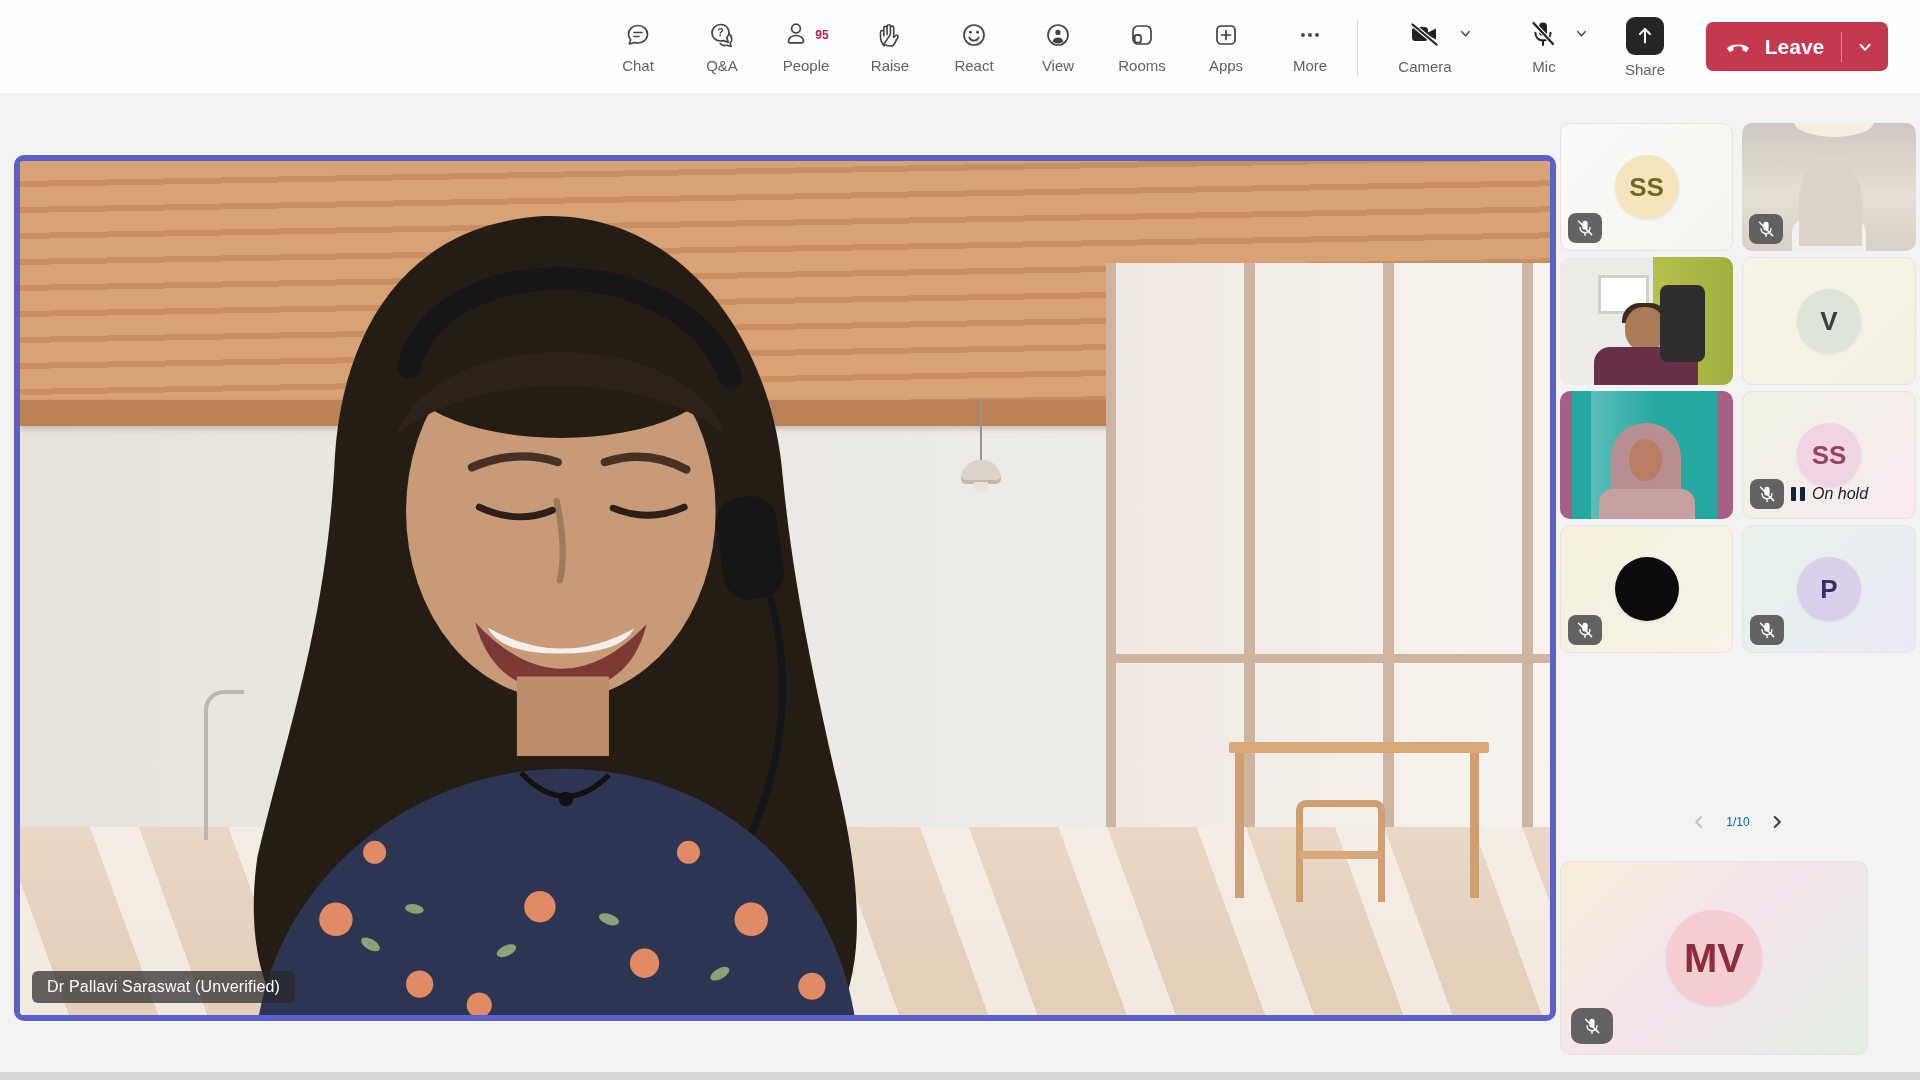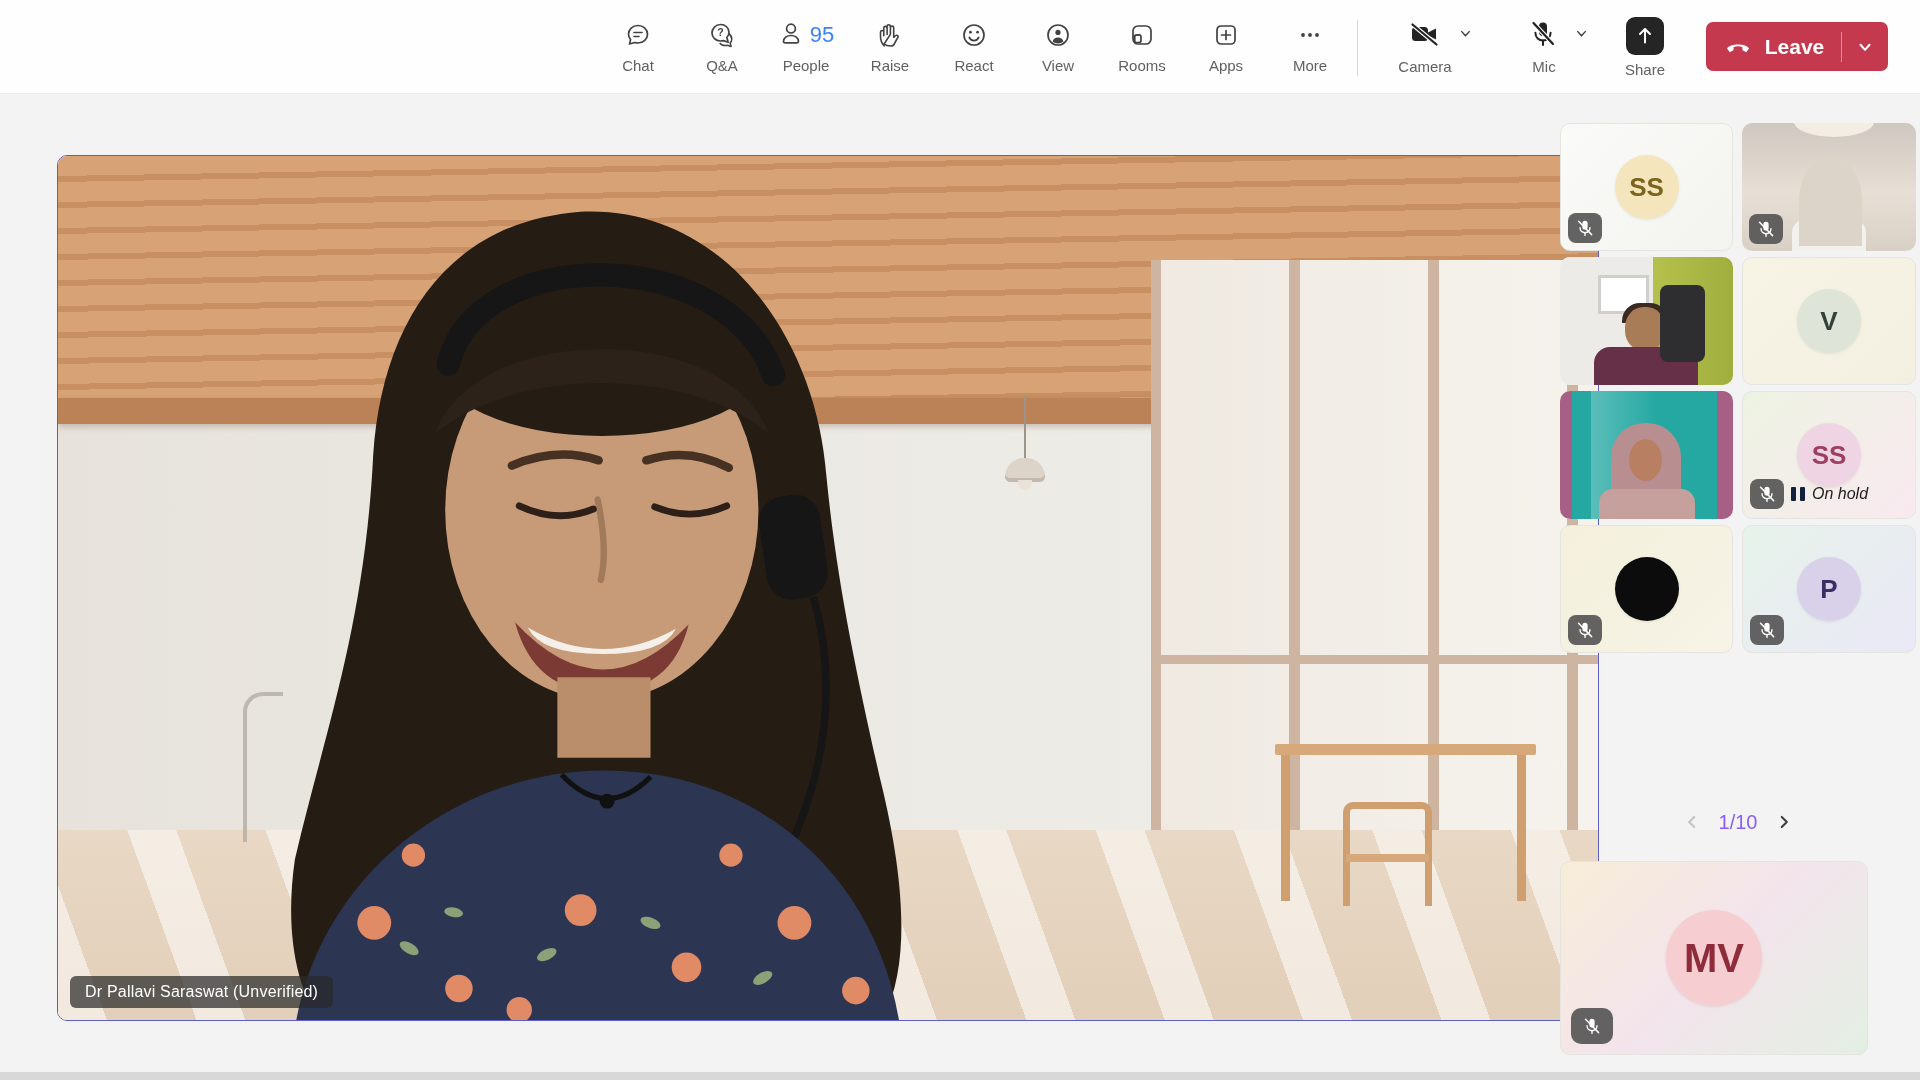--- a/index.html
+++ b/index.html
@@ -11,21 +11,21 @@
     background:#fefefe; border-bottom:1px solid #ececec; }
   .status-cluster { position:absolute; left:30px; top:0; height:94px;
     display:flex; align-items:center; gap:26px; }
   .time { font-size:21px; color:#3d3d3d; letter-spacing:.3px; }
 
   .tb-buttons { position:absolute; left:596px; top:0; height:94px; display:flex; }
   .tb-btn { width:84px; height:94px; display:flex; flex-direction:column;
     align-items:center; justify-content:center; gap:7px; cursor:pointer; background:none; border:none; }
   .tb-btn .iconrow { height:30px; display:flex; align-items:center; gap:4px; }
   .tb-btn .lbl { font-size:15px; color:#616161; white-space:nowrap; }
-  .badge95 { font-size:22px; font-weight:400; color:#3b82f6; }
+  .badge95 { font-size:12px; font-weight:700; color:#be185d; }
 
   .tb-divider { position:absolute; left:1357px; top:20px; height:56px; width:1px; background:#d6d6d6; }
 
   .av-cluster { position:absolute; top:0; height:94px; display:flex; flex-direction:column;
     align-items:center; justify-content:center; gap:6px; cursor:pointer; }
   .av-row { display:flex; align-items:center; gap:16px; height:32px; }
   .av-lbl { font-size:15px; color:#616161; }
 
   .share-btn { position:absolute; left:1625px; top:0; height:94px; display:flex;
     flex-direction:column; align-items:center; justify-content:center; gap:6px; cursor:pointer; }
@@ -35,21 +35,21 @@
   .leave-btn { position:absolute; left:1706px; top:22px; width:182px; height:49px;
     border-radius:7px; background:#C4394E; display:flex; align-items:center;
     color:#fff; cursor:pointer; border:none; }
   .leave-main { flex:1; display:flex; align-items:center; justify-content:center; gap:12px;
     font-size:21px; font-weight:700; color:#fff; }
   .leave-sep { width:1px; height:30px; background:rgba(255,255,255,.45); }
   .leave-caret { width:46px; display:flex; align-items:center; justify-content:center; }
 
   
   .stage { position:absolute; left:14px; top:155px; width:1542px; height:866px;
-    border:1px solid #737373; border-radius:10px; overflow:hidden; background:#e9e5df;margin-left:43px; }
+    border:6px solid #737373; border-radius:10px; overflow:hidden; background:#e9e5df; }
   .scene-main { position:absolute; inset:0; }
   .sm-wall { position:absolute; inset:0; background:linear-gradient(90deg,#e7e3dc 0%,#eceae4 55%,#f1efe9 100%); }
   .sm-ceiling { position:absolute; left:0; right:0; top:0; height:29%;
     background:repeating-linear-gradient(179deg,#d7a276 0 20px,#c78f62 20px 26px); }
   .sm-beam { position:absolute; left:0; width:100%; top:28%; height:26px; background:#bc8257;
     box-shadow:0 3px 6px rgba(90,60,30,.25); }
   .sm-windows { position:absolute; right:0; top:12%; width:29%; bottom:0;
     background:linear-gradient(90deg,#efe9e1,#f6f3ee);
     border-left:10px solid #cdb5a1; }
   .sm-windows::before { content:""; position:absolute; inset:0;
@@ -118,21 +118,21 @@
   .scene-office .figure .hair { left:30px; top:4px; width:46px; height:20px; background:#3a2a22; border-radius:18px 18px 0 0; }
   .scene-office .figure .face { left:33px; top:8px; width:40px; height:44px; background:#a97c58; border-radius:46%; }
   .scene-office .figure .body { left:2px; top:48px; width:104px; height:38px; background:#653048; border-radius:16px 16px 0 0; }
   .scene-hijab .figure { width:104px; height:96px; }
   .scene-hijab .figure .hair { left:16px; top:0; width:70px; height:96px; background:#b98e90; border-radius:34px 34px 8px 8px; }
   .scene-hijab .figure .face { left:34px; top:16px; width:33px; height:42px; background:#b97f63; border-radius:50%; }
   .scene-hijab .figure .body { left:4px; top:66px; width:96px; height:30px; background:#c5a09c; border-radius:14px 14px 0 0; }
 
   .pager { position:absolute; left:1560px; top:800px; width:356px; height:44px;
     display:flex; align-items:center; justify-content:center; gap:18px; }
-  .pager .pg-lbl { font-size:20px; color:#8b5cf6; }
+  .pager .pg-lbl { font-size:12px; color:#0369a1; }
   .pg-btn { background:none; border:none; cursor:pointer; display:flex; align-items:center; }
 
   .me-tile { position:absolute; left:1560px; top:853px; width:308px; height:194px;
     border-radius:10px; border:1px solid #e4e4e0; overflow:hidden; cursor:pointer;margin-top:8px; }
   .me-tile .avatar-circle { width:96px; height:96px; font-size:40px; }
   .me-tile .mute-badge { width:42px; height:36px; border-radius:10px; left:10px; bottom:10px; }
 
   .bottom-strip { position:absolute; left:0; bottom:0; width:1920px; height:8px; background:#d8d8d8; }
 </style>
 </head>

